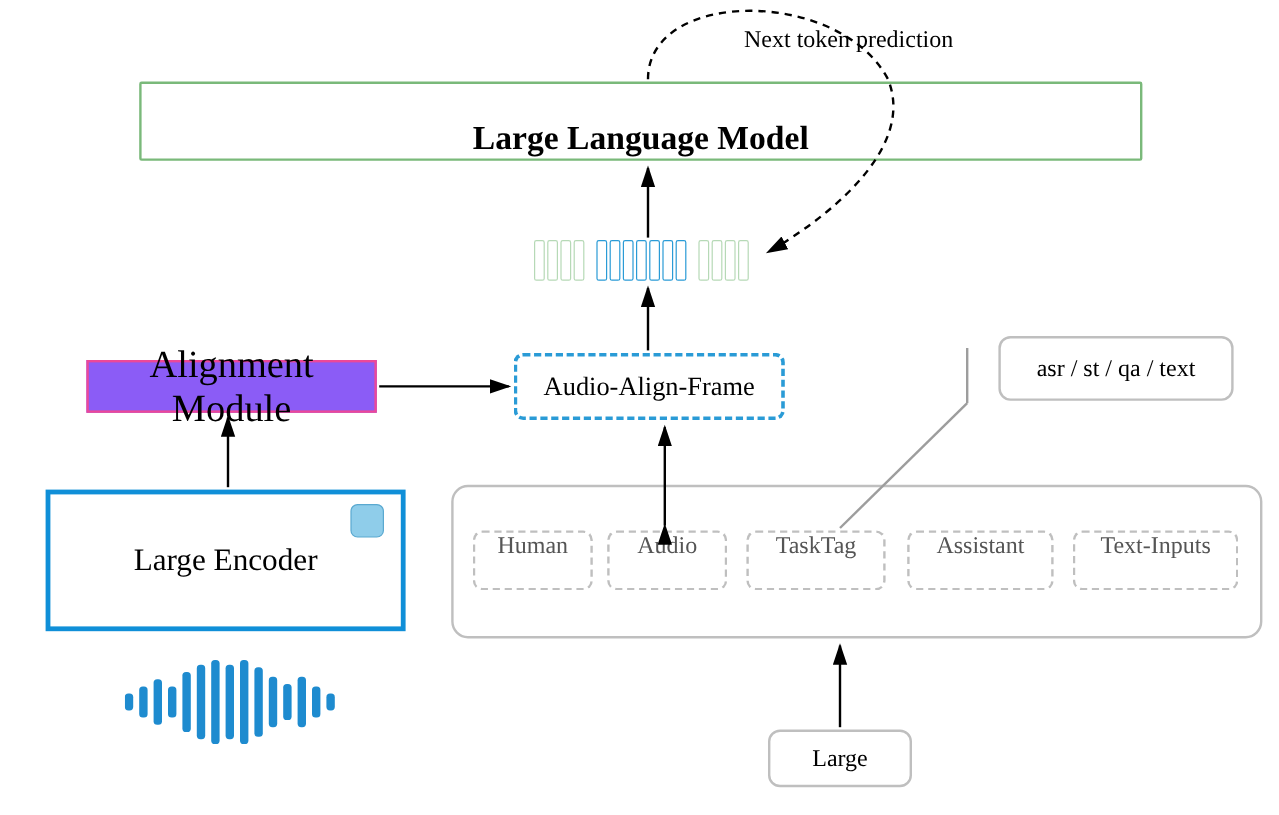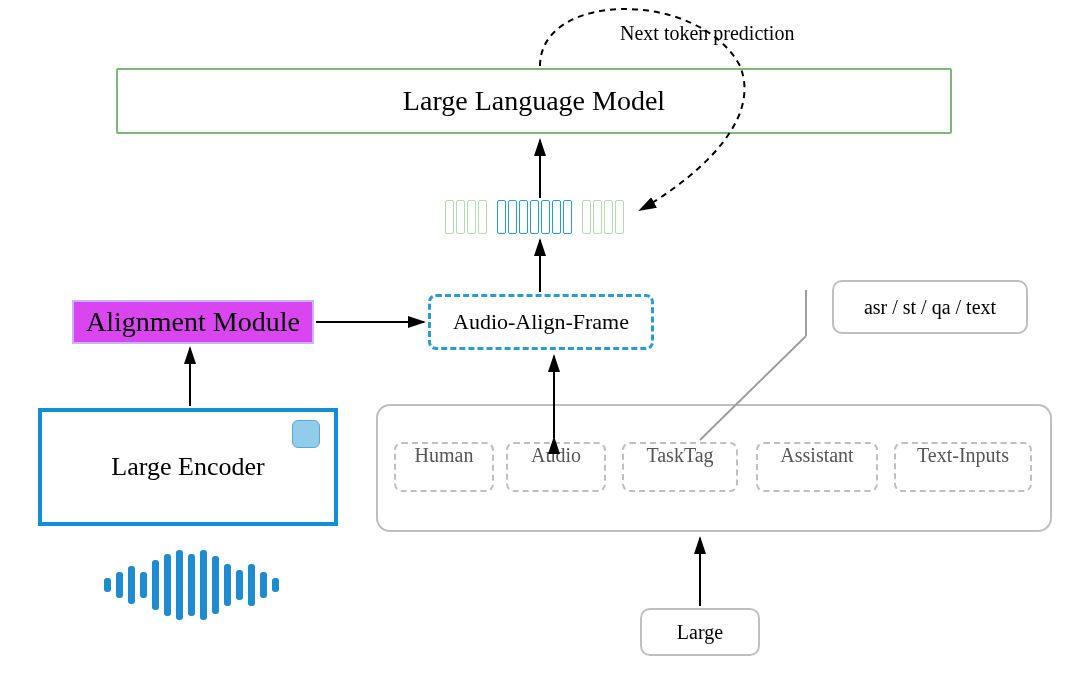--- a/index.html
+++ b/index.html
@@ -17,26 +17,27 @@
     position: absolute;
     display: flex;
     align-items: center;
     justify-content: center;
     text-align: center;
   }
   .llm {
     border: 2px solid #7ab97a;
     border-radius: 2px;
     font-size: 28px;
-    font-weight: normal;
+    font-weight: bold;
+    align-items: flex-end;
   }
   .align-mod {
-    border: 2px solid #c4b5fd;
-    font-size: 28px;
-    background: #d946ef;
+    border: 2px solid #ec4899;
+    font-size: 32px;
+    background: #8b5cf6;
   }
   .audio-align-frame {
     border: 3px dashed #2a9bd6;
     border-radius: 8px;
     font-size: 22px;
   }
   .speech-enc {
     border: 4px solid #108fd8;
     font-size: 26px;
     background: #fff;

